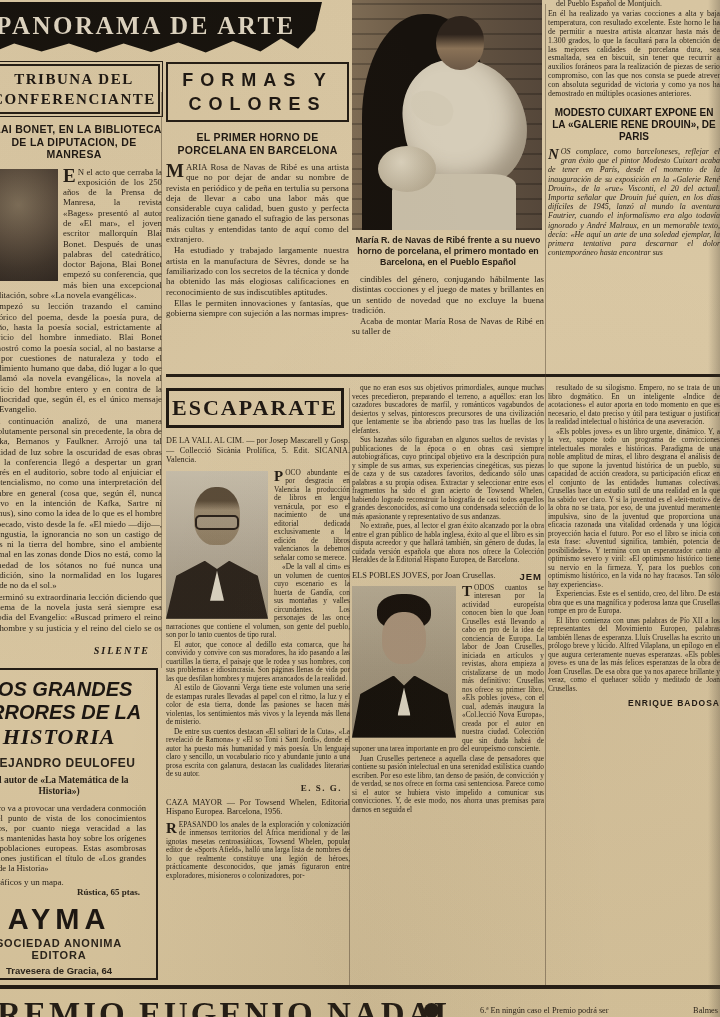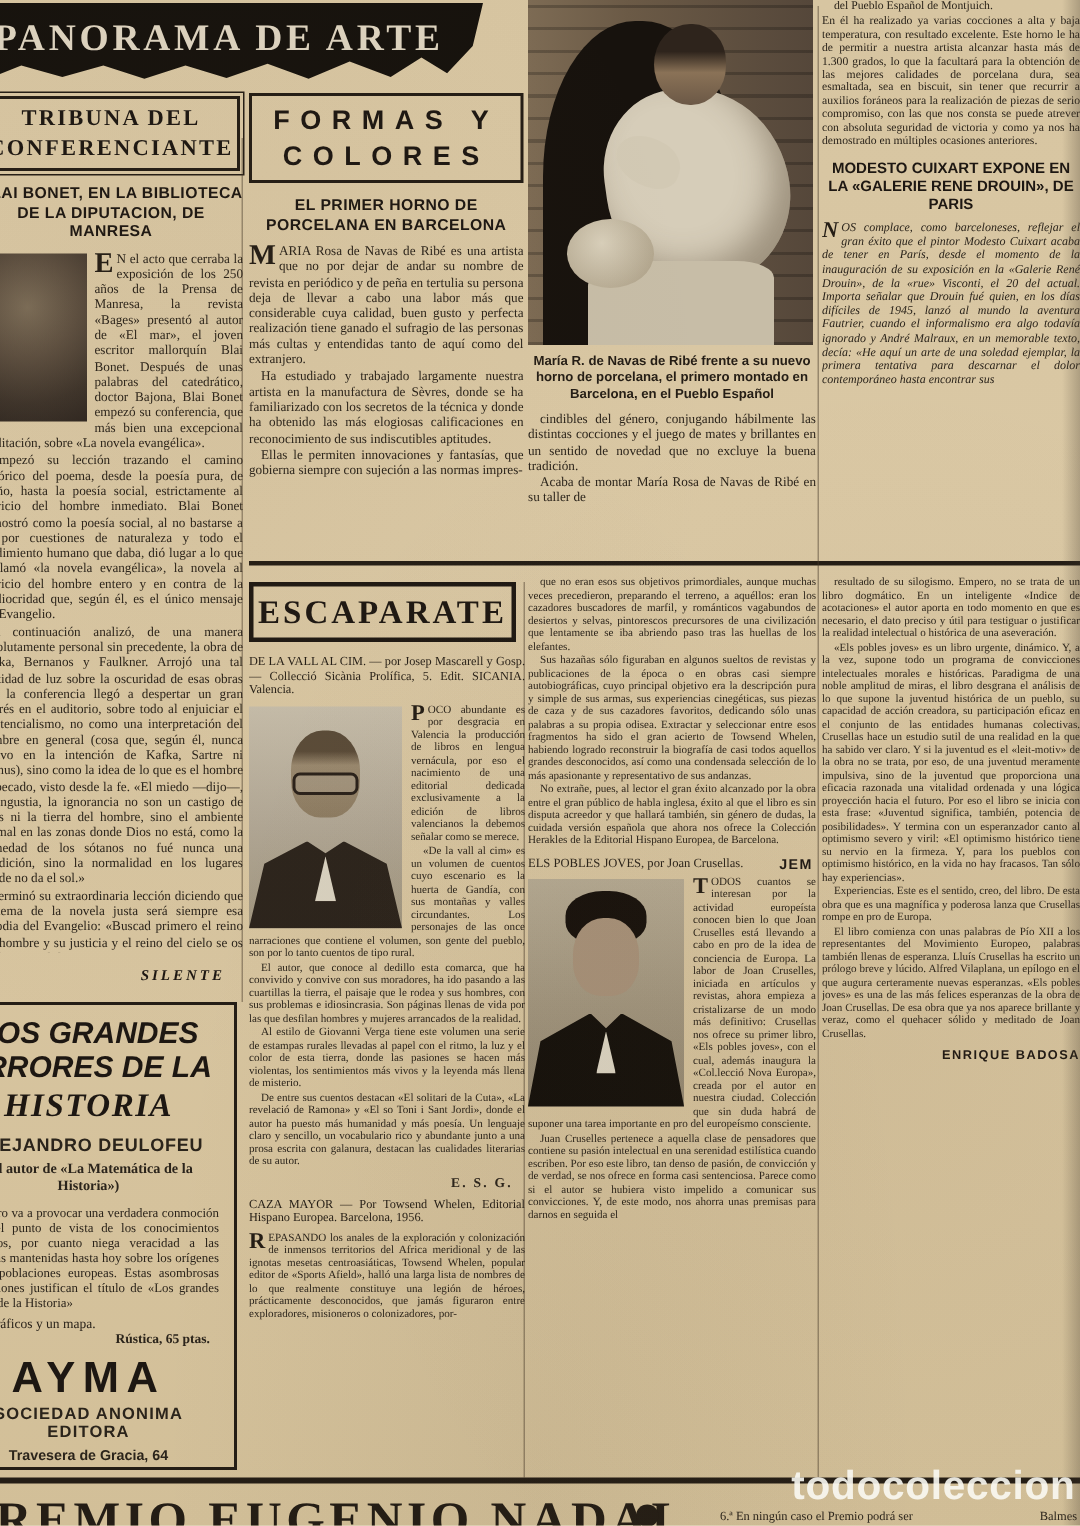--- a/index.html
+++ b/index.html
@@ -256,15 +256,14 @@
   <div id="rule-bottom" class="abs"></div>
   <div id="premio" class="abs">PREMIO EUGENIO NADAL</div>
   <div id="nadal-mark" class="abs"></div>
   <div id="premio-right" class="abs">
     <span>6.ª  En ningún caso el Premio podrá ser</span>
     <span>Balmes</span>
   </div>
 
   <div id="edge-shadow" class="abs"></div>
   <div id="grain" class="abs"></div>
-  <div id="watermark" class="abs">todocoleccion</div>
 
 </div>
 
 </body></html>

